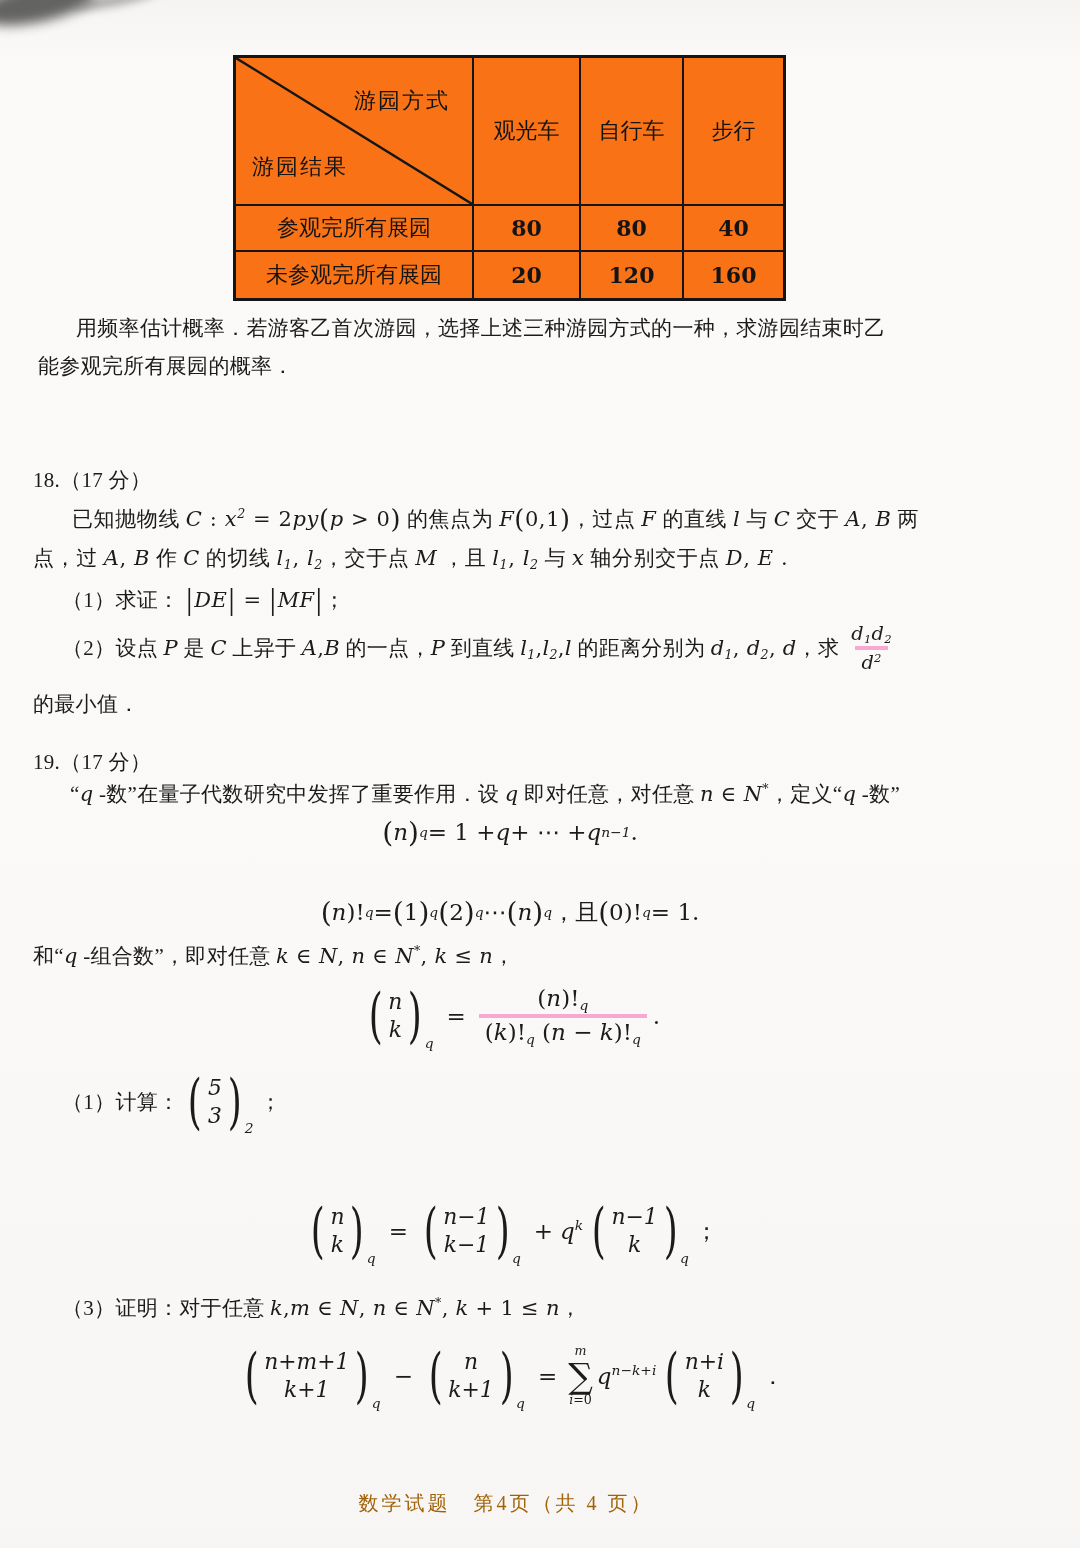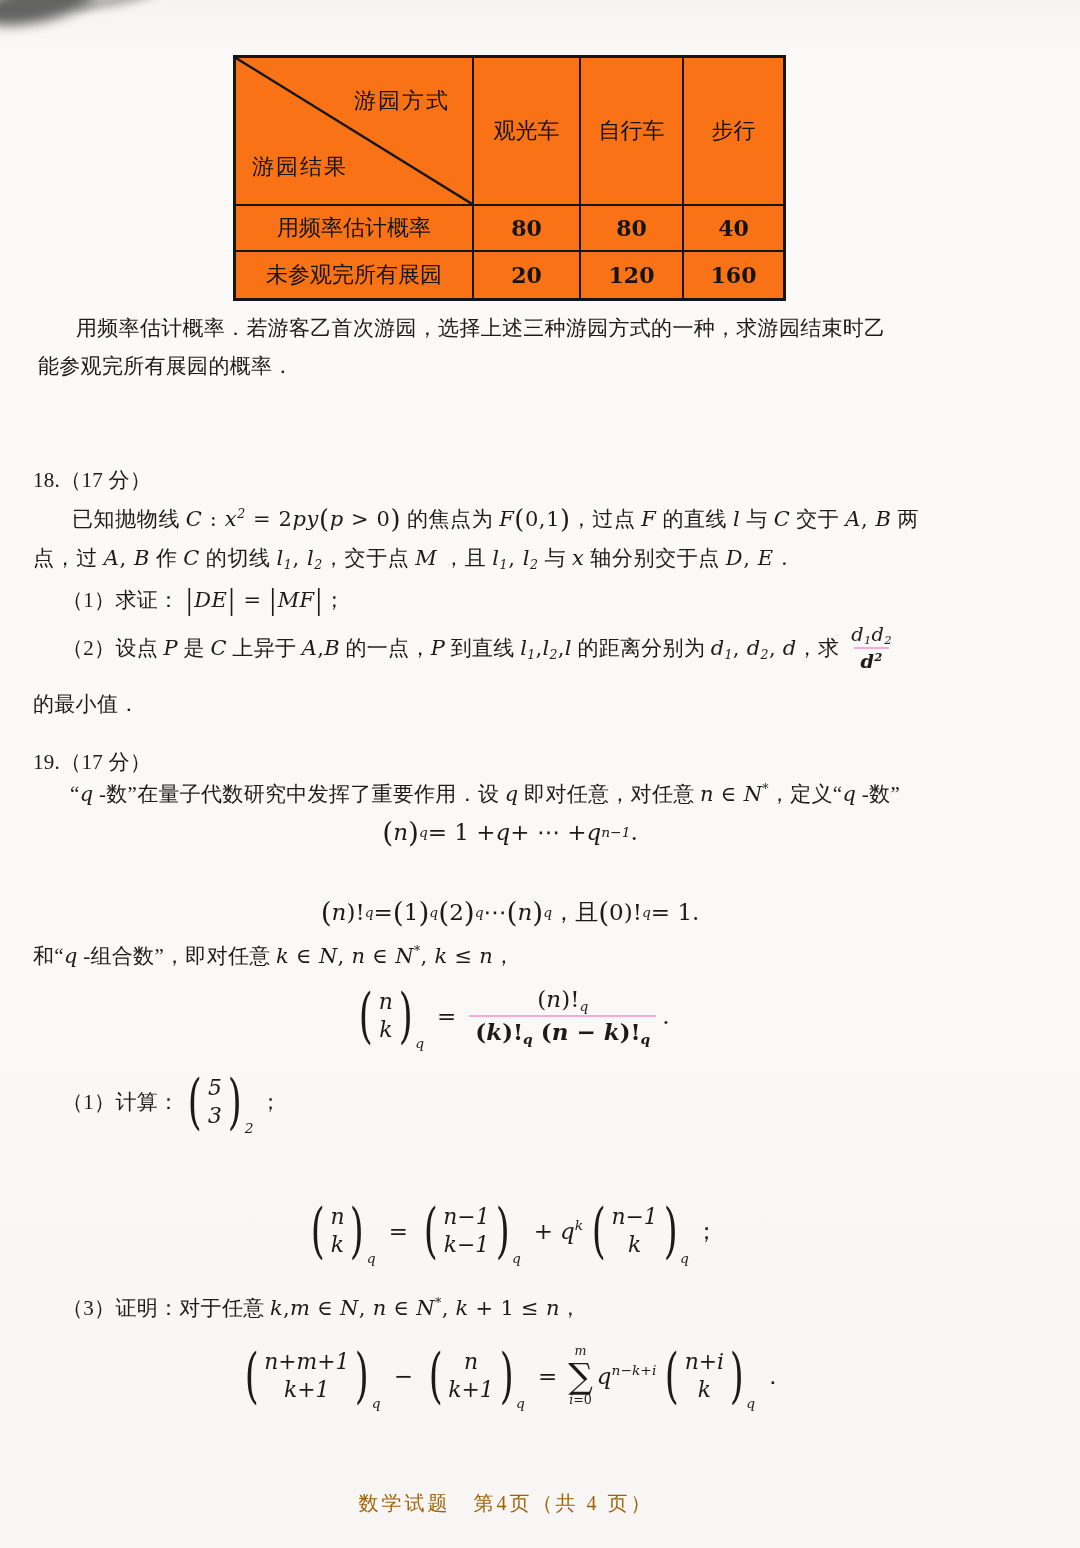--- a/index.html
+++ b/index.html
@@ -42,21 +42,21 @@
   
   .binom{display:inline-flex;align-items:center;margin:0 4px;}
   .bp{font-family:"DejaVu Serif",serif;font-size:2.6em;line-height:.8;transform:scaleX(.6);font-weight:400;}
   .bstack{display:inline-flex;flex-direction:column;align-items:center;line-height:1.3;
           font-family:"DejaVu Serif",serif;font-style:italic;font-size:.95em;padding:0 1px;}
   .bq{align-self:flex-end;font-size:.6em;font-family:"DejaVu Serif",serif;font-style:italic;
       position:relative;bottom:-.5em;left:-2px;}
   
   .frac{display:inline-flex;flex-direction:column;align-items:center;margin:0 6px;}
   .frac>*{padding:0 6px;line-height:1.3;white-space:nowrap;}
-  .frac .den{border-top:2px solid #f9a8d4;font-weight:bold;}
+  .frac .den{border-top:4px solid #f9a8d4;}
   
   .sum{display:inline-flex;flex-direction:column;align-items:center;margin:0 4px;}
   .sum .st{font-size:.55em;font-family:"DejaVu Serif",serif;font-style:italic;line-height:1.15;}
   .sum .sg{font-size:1.5em;font-family:"DejaVu Serif",serif;line-height:1;}
   .sum .sb{font-size:.55em;line-height:1.15;}
   .mop{margin:0 7px;font-family:"DejaVu Serif",serif;}
   .footer{position:absolute;top:1490px;left:0;width:1012px;text-align:center;font-size:20px;letter-spacing:3px;color:#a16207;}
 </style>
 </head>
 <body>
@@ -75,21 +75,21 @@
           <line x1="0" y1="0" x2="236" y2="146" stroke="#161616" stroke-width="2.4"></line>
         </svg>
         <span class="ct">游园方式</span>
         <span class="cb">游园结果</span>
       </td>
       <td class="hc1">观光车</td>
       <td class="hc2">自行车</td>
       <td class="hc3">步行</td>
     </tr>
     <tr class="datarow1">
-      <td>用频率估计概率</td>
+      <td>参观完所有展园</td>
       <td class="val">80</td>
       <td class="val">80</td>
       <td class="val">40</td>
     </tr>
     <tr class="datarow2">
       <td>未参观完所有展园</td>
       <td class="val">20</td>
       <td class="val">120</td>
       <td class="val">160</td>
     </tr>

